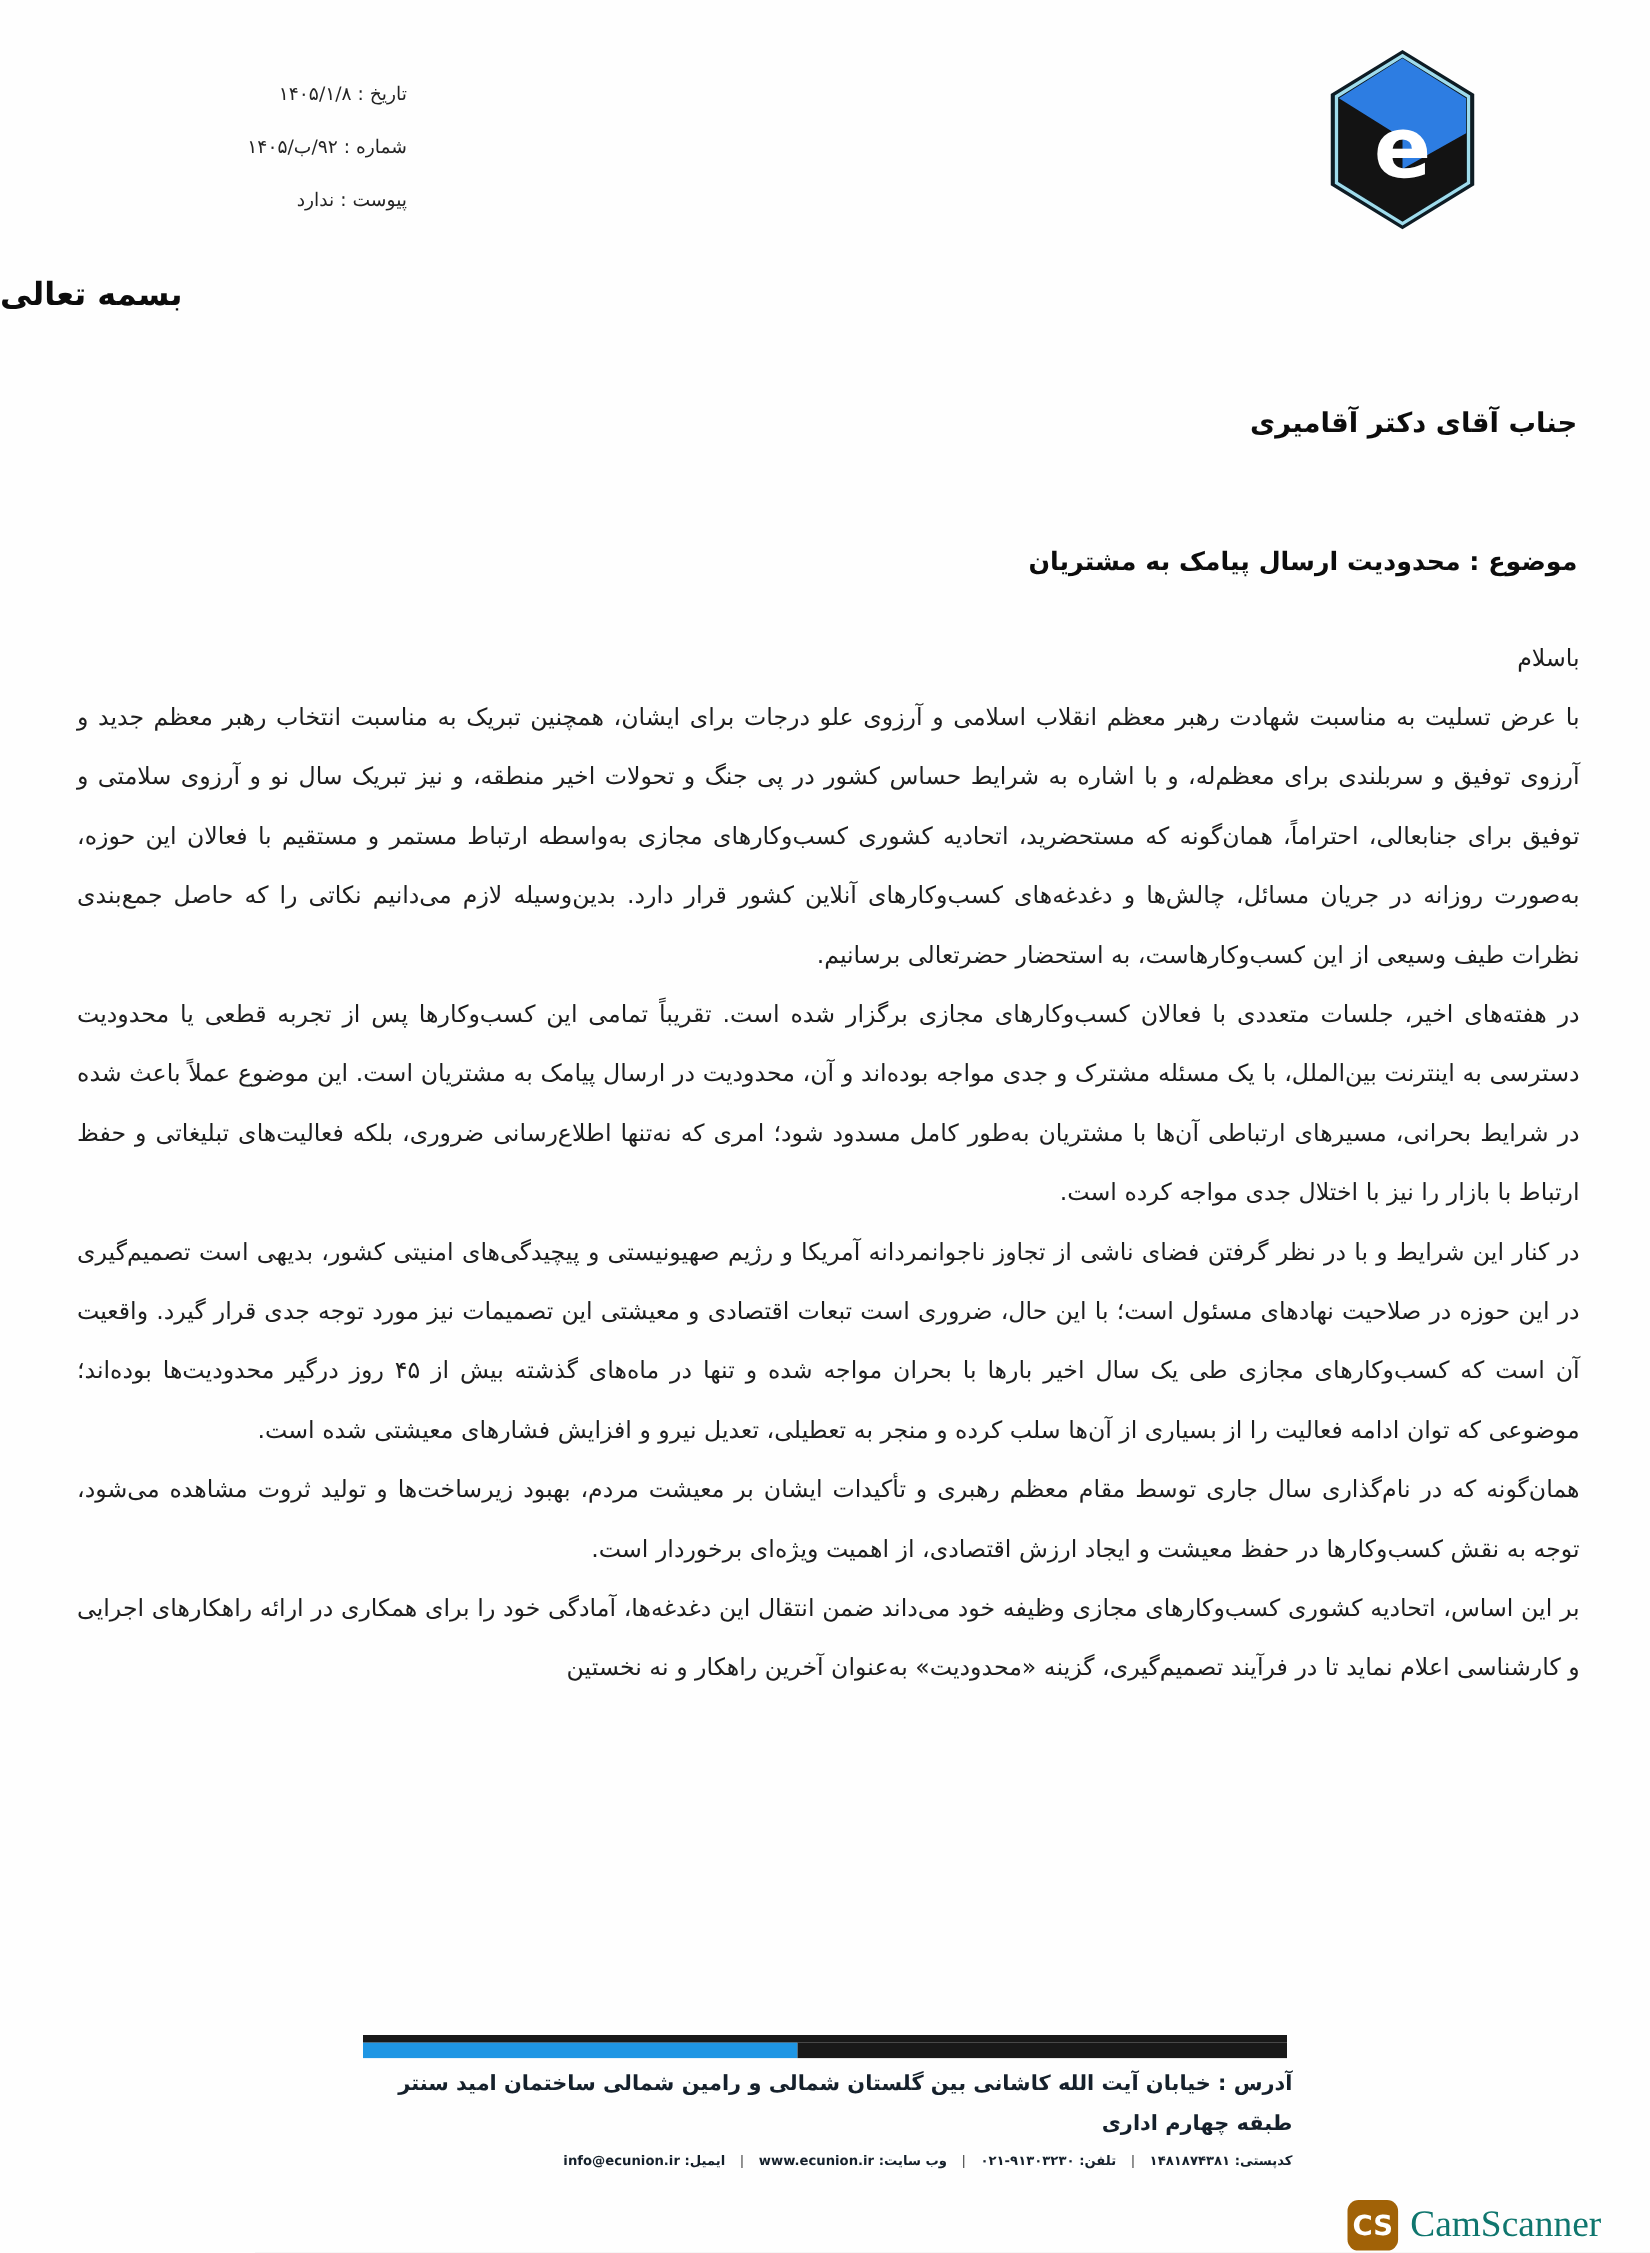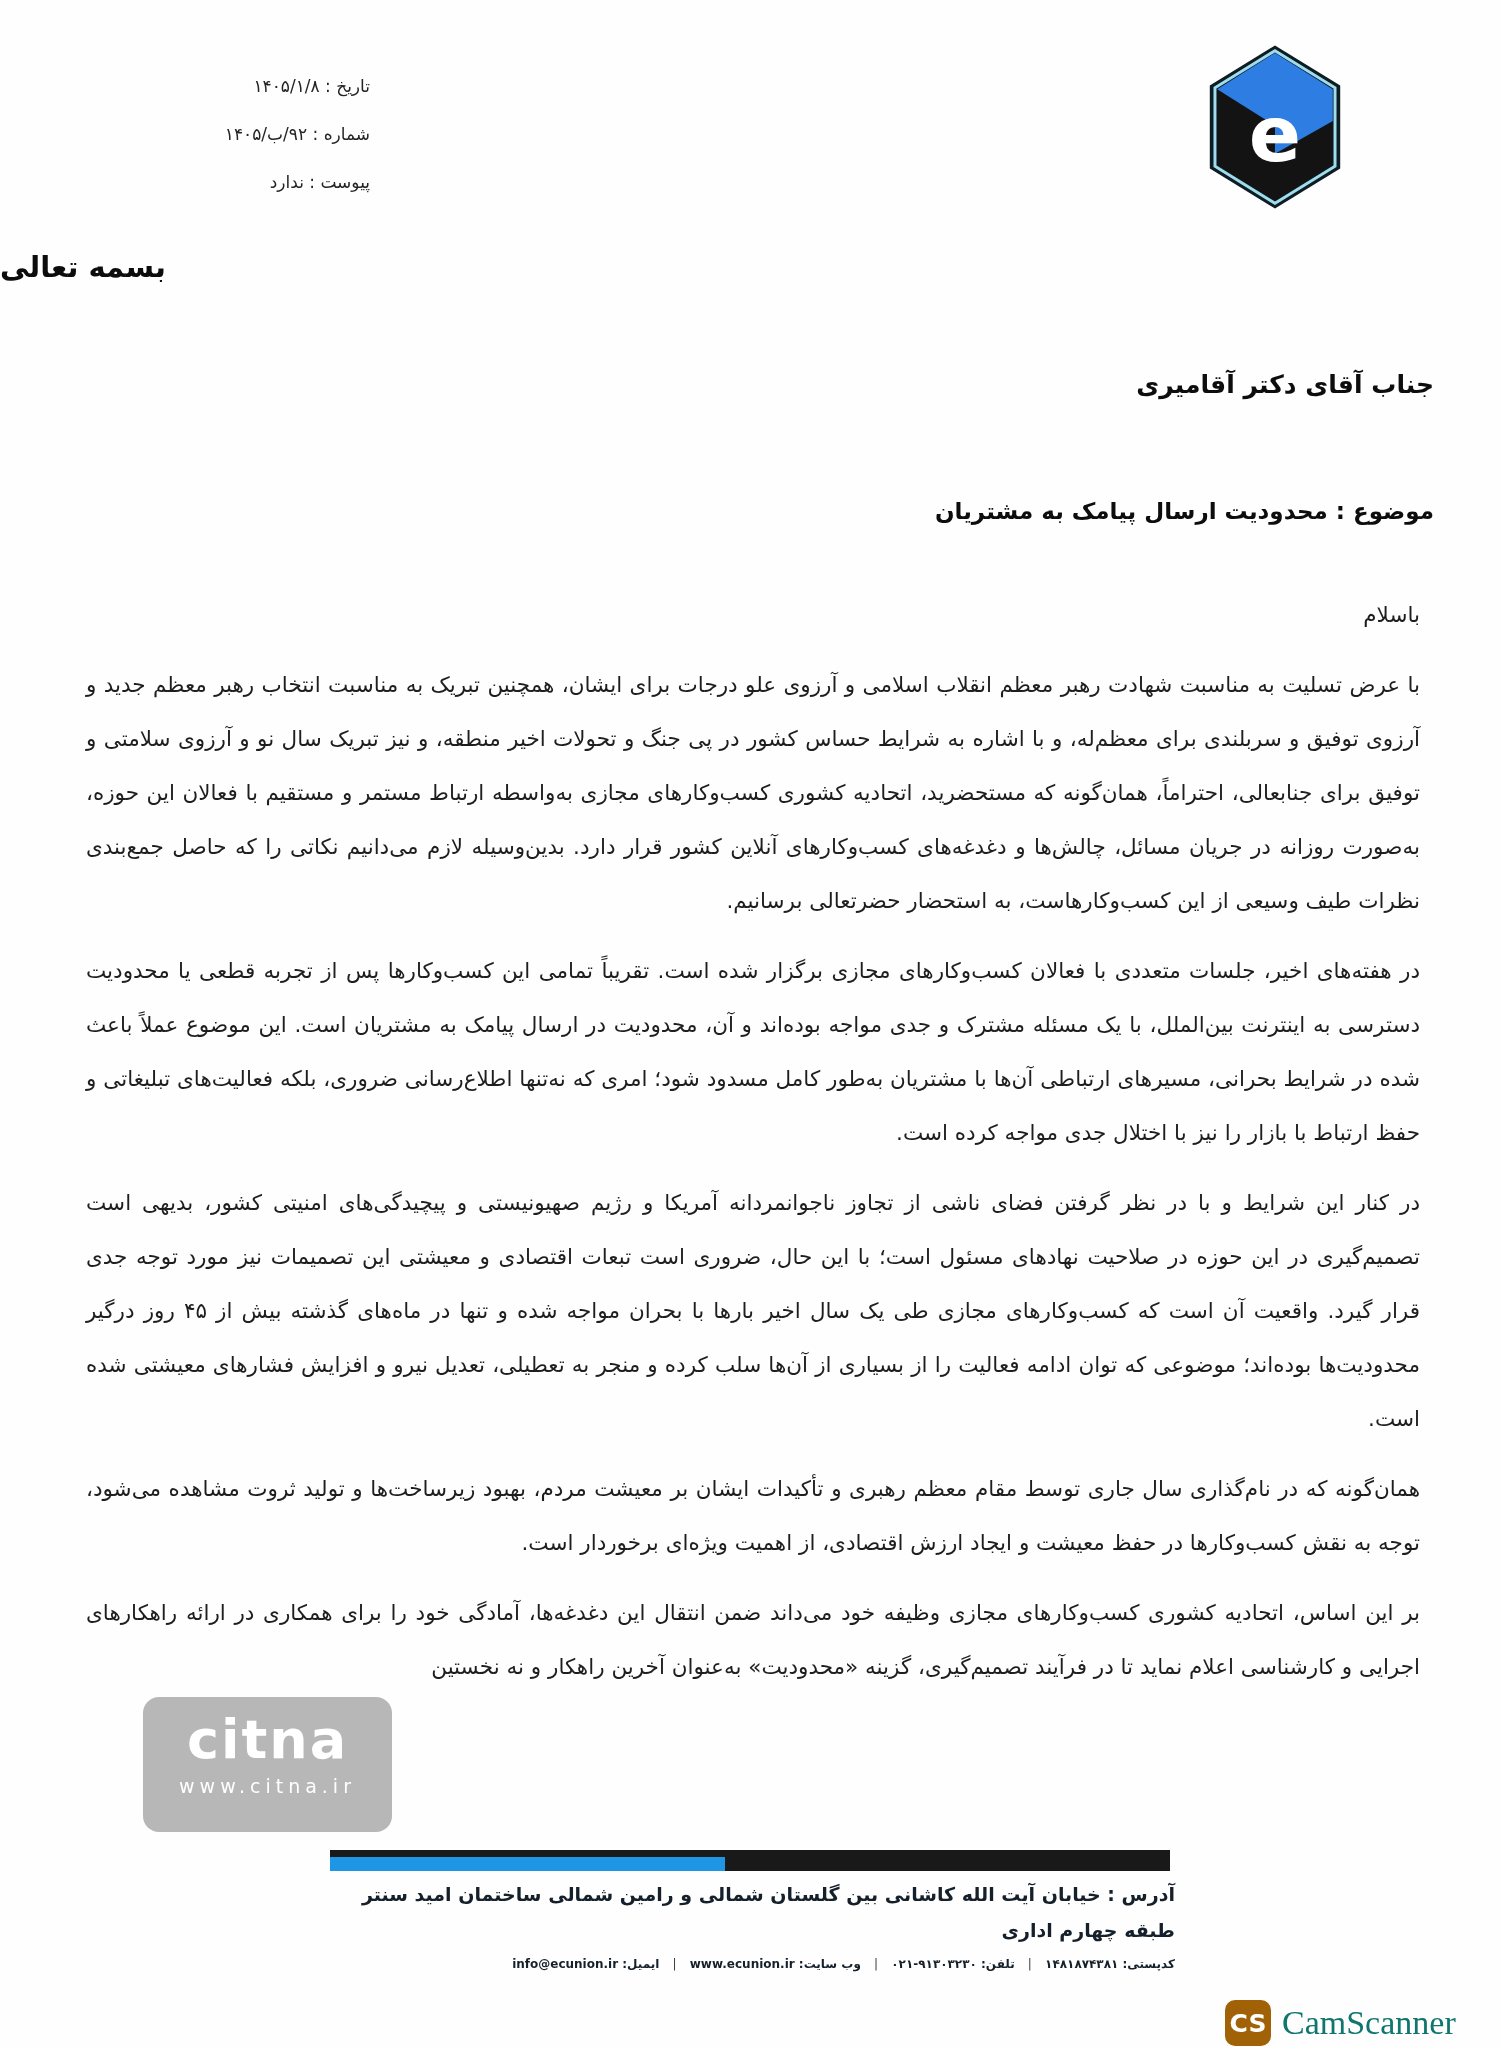--- a/index.html
+++ b/index.html
@@ -32,21 +32,21 @@
   .subject {
     position:absolute; right:66px; top:498px; direction:rtl; text-align:right;
     font-size:23px; font-weight:bold; color:#0d0d0d;
   }
   
   .letter-body {
     position:absolute; left:70px; right:64px; top:572px;
     direction:rtl; text-align:justify;
     font-size:21.5px; line-height:54px; color:#1e1e1e;
   }
-  .letter-body p { margin:16px; }
+  .letter-body p { margin:0; }
   
   .watermark {
     position:absolute; left:143px; top:1697px; width:249px; height:135px;
     background:#b7b7b7; border-radius:16px; color:#ffffff; text-align:center;
   }
   .wm-logo { font-size:54px; font-weight:bold; letter-spacing:2px; line-height:58px; margin-top:14px; }
   .wm-url  { font-size:19px; letter-spacing:5px; line-height:26px; margin-top:4px; }
   
   .footer-bar { position:absolute; left:330px; top:1850px; width:840px; height:21px; }
   .bar-top  { position:absolute; left:0; right:0; top:0; height:7px; background:#191919; }
@@ -101,24 +101,20 @@
 
   <div class="letter-body">
     <p>باسلام</p>
     <p>با عرض تسلیت به مناسبت شهادت رهبر معظم انقلاب اسلامی و آرزوی علو درجات برای ایشان، همچنین تبریک به مناسبت انتخاب رهبر معظم جدید و آرزوی توفیق و سربلندی برای معظم‌له، و با اشاره به شرایط حساس کشور در پی جنگ و تحولات اخیر منطقه، و نیز تبریک سال نو و آرزوی سلامتی و توفیق برای جنابعالی، احتراماً، همان‌گونه که مستحضرید، اتحادیه کشوری کسب‌وکارهای مجازی به‌واسطه ارتباط مستمر و مستقیم با فعالان این حوزه، به‌صورت روزانه در جریان مسائل، چالش‌ها و دغدغه‌های کسب‌وکارهای آنلاین کشور قرار دارد. بدین‌وسیله لازم می‌دانیم نکاتی را که حاصل جمع‌بندی نظرات طیف وسیعی از این کسب‌وکارهاست، به استحضار حضرتعالی برسانیم.</p>
     <p>در هفته‌های اخیر، جلسات متعددی با فعالان کسب‌وکارهای مجازی برگزار شده است. تقریباً تمامی این کسب‌وکارها پس از تجربه قطعی یا محدودیت دسترسی به اینترنت بین‌الملل، با یک مسئله مشترک و جدی مواجه بوده‌اند و آن، محدودیت در ارسال پیامک به مشتریان است. این موضوع عملاً باعث شده در شرایط بحرانی، مسیرهای ارتباطی آن‌ها با مشتریان به‌طور کامل مسدود شود؛ امری که نه‌تنها اطلاع‌رسانی ضروری، بلکه فعالیت‌های تبلیغاتی و حفظ ارتباط با بازار را نیز با اختلال جدی مواجه کرده است.</p>
     <p>در کنار این شرایط و با در نظر گرفتن فضای ناشی از تجاوز ناجوانمردانه آمریکا و رژیم صهیونیستی و پیچیدگی‌های امنیتی کشور، بدیهی است تصمیم‌گیری در این حوزه در صلاحیت نهادهای مسئول است؛ با این حال، ضروری است تبعات اقتصادی و معیشتی این تصمیمات نیز مورد توجه جدی قرار گیرد. واقعیت آن است که کسب‌وکارهای مجازی طی یک سال اخیر بارها با بحران مواجه شده و تنها در ماه‌های گذشته بیش از ۴۵ روز درگیر محدودیت‌ها بوده‌اند؛ موضوعی که توان ادامه فعالیت را از بسیاری از آن‌ها سلب کرده و منجر به تعطیلی، تعدیل نیرو و افزایش فشارهای معیشتی شده است.</p>
     <p>همان‌گونه که در نام‌گذاری سال جاری توسط مقام معظم رهبری و تأکیدات ایشان بر معیشت مردم، بهبود زیرساخت‌ها و تولید ثروت مشاهده می‌شود، توجه به نقش کسب‌وکارها در حفظ معیشت و ایجاد ارزش اقتصادی، از اهمیت ویژه‌ای برخوردار است.</p>
     <p>بر این اساس، اتحادیه کشوری کسب‌وکارهای مجازی وظیفه خود می‌داند ضمن انتقال این دغدغه‌ها، آمادگی خود را برای همکاری در ارائه راهکارهای اجرایی و کارشناسی اعلام نماید تا در فرآیند تصمیم‌گیری، گزینه «محدودیت» به‌عنوان آخرین راهکار و نه نخستین</p>
   </div>
 
-  <div class="watermark" style="background: rgb(183, 183, 183);">
-    <div class="wm-logo">citna</div>
-    <div class="wm-url">www.citna.ir</div>
-  </div>
 
   <div class="footer-bar">
     <div class="bar-top" style="background: rgb(25, 25, 25);"></div>
     <div class="bar-blue" style="background: rgb(31, 150, 228);"></div>
     <div class="bar-dark" style="background: rgb(25, 25, 25);"></div>
   </div>
 
   <div class="footer-text">
     <div class="addr">آدرس : خیابان آیت الله کاشانی بین گلستان شمالی و رامین شمالی ساختمان امید سنتر  طبقه چهارم اداری</div>
     <div class="contacts">

